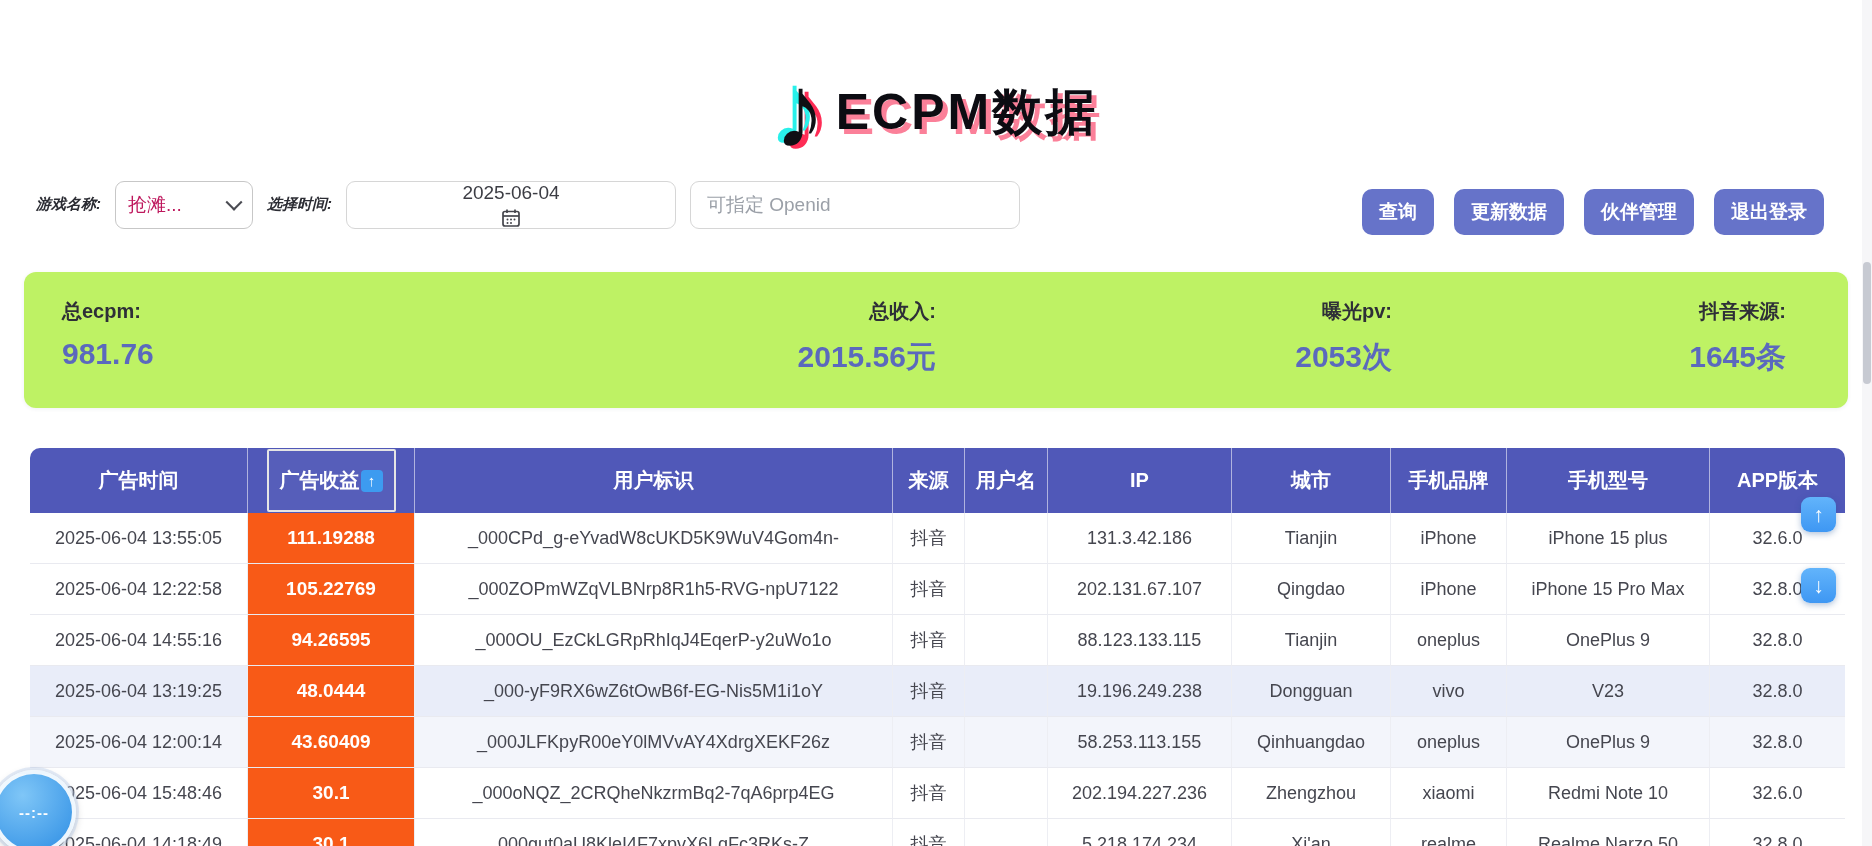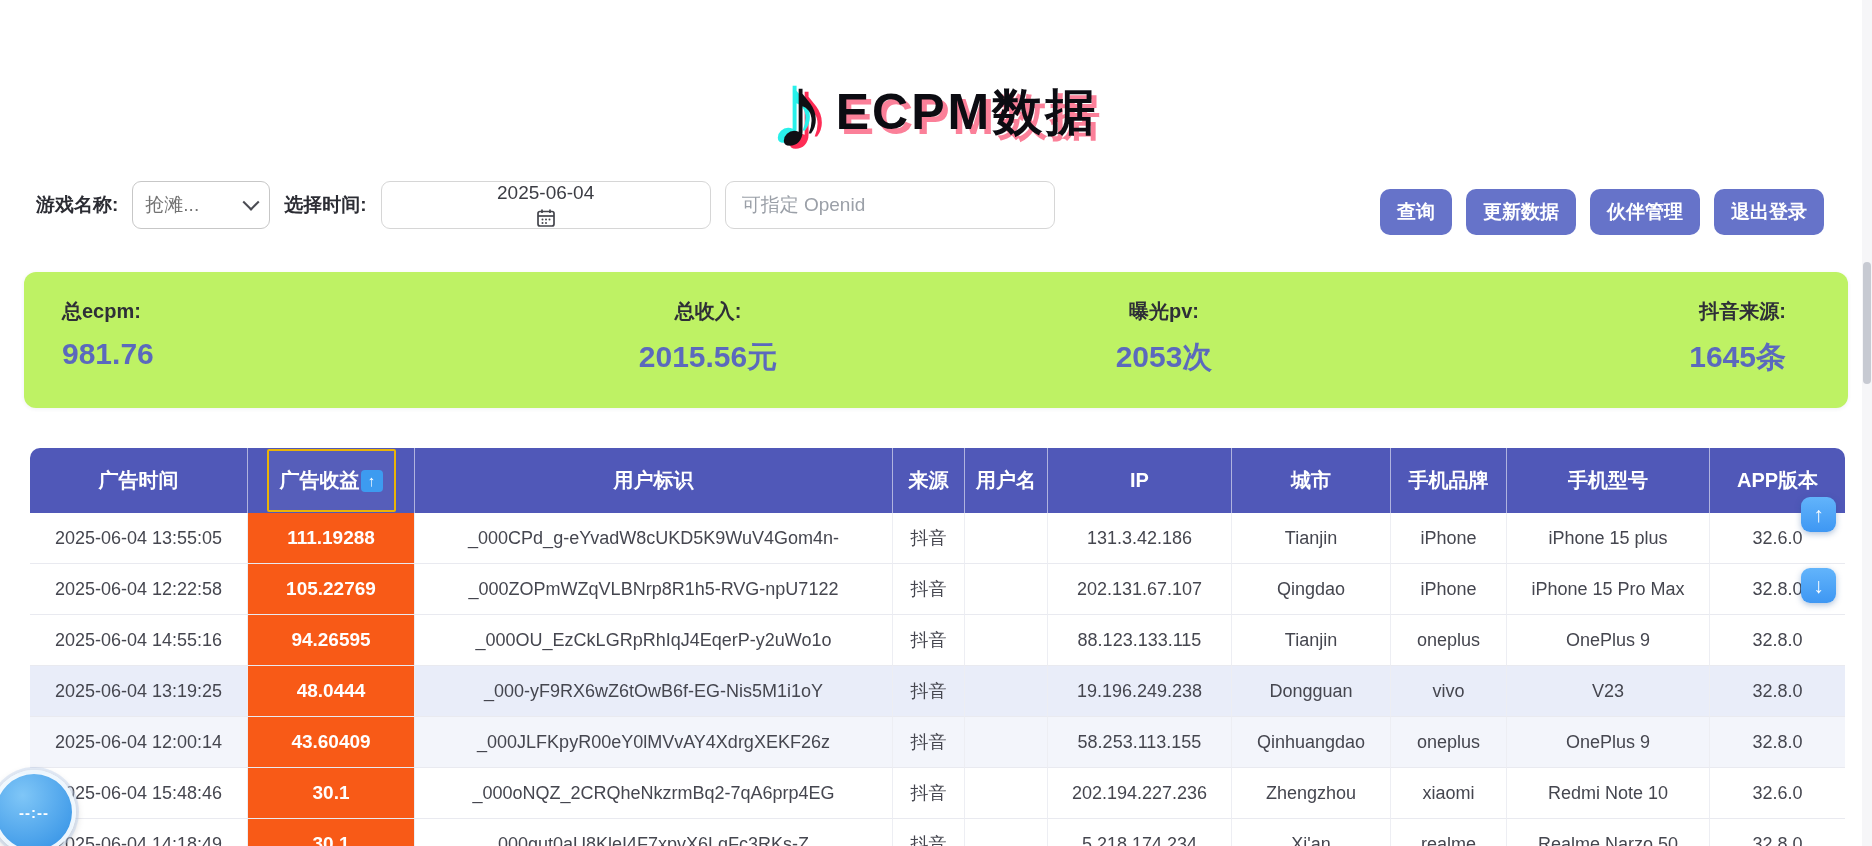--- a/index.html
+++ b/index.html
@@ -8,56 +8,56 @@
 
   
   .logo-row{height:150px;padding-top:10px;display:flex;justify-content:center;align-items:flex-end;gap:10px;}
   .note{font-size:104px;line-height:.92;color:#0f0f14;
     text-shadow:-6px -3px 0 #29f0ea,6px 3px 0 #fe2c55;}
   .app-title{font-size:50px;font-weight:900;color:#0c0c12;letter-spacing:3px;margin-bottom:14px;
     text-shadow:5px 5px 0 #fb8099;}
 
   
   .filter-row{display:flex;align-items:center;margin:14px 48px 0 36px;gap:14px;}
-  .flabel{font-size:19px;font-weight:bold;color:#2b2c33;}
+  .flabel{font-size:15px;font-weight:bold;color:#2b2c33;font-style:italic;}
   .select-box{width:112px;height:46px;border:1px solid #c7c7c7;border-radius:9px;background:#fff;
-    display:flex;align-items:center;justify-content:space-between;padding:0 12px;font-size:19px;color:#737373;}
+    display:flex;align-items:center;justify-content:space-between;padding:0 12px;font-size:19px;color:#be185d;}
   .chev{width:10px;height:10px;border-right:2px solid #4a4b52;border-bottom:2px solid #4a4b52;
     transform:rotate(45deg) translate(-2px,-2px);}
   .date-box{width:300px;height:46px;border:1px solid #d6d6d6;border-radius:9px;background:#fff;
     display:flex;align-items:center;justify-content:space-between;padding:0 14px;font-size:19px;color:#3c3d44;flex-direction:column;}
   .openid-input{width:296px;height:46px;border:1px solid #d6d6d6;border-radius:9px;background:#fff;
     padding:0 16px;font-size:19px;color:#3c3d44;outline:none;font-family:inherit;}
   .openid-input::placeholder{color:#9ba0a8;}
-  .btns{margin-left:auto;display:flex;gap:14px;margin-top:15px;}
+  .btns{margin-left:auto;display:flex;gap:20px;margin-top:15px;}
   .btn{height:46px;border:none;border-radius:10px;background:#6673c9;color:#fff;
     font-size:19px;font-weight:bold;padding:0 17px;font-family:inherit;cursor:pointer;white-space:nowrap;}
 
   
   .stats{margin:37px 24px 0;background:#bef264;border-radius:12px;padding:26px 0 30px;
     display:flex;box-shadow:0 1px 4px rgba(40,50,90,.07);}
-  .stat{width:25%;box-sizing:border-box;text-align:center;}
+  .stat{width:25%;box-sizing:border-box;text-align:right;}
   .stat:nth-child(1){text-align:left;padding-left:38px;}
   .stat:nth-child(4){text-align:right;padding-right:62px;}
   .stat .slabel{font-size:20px;font-weight:bold;color:#2e2f37;}
   .stat .svalue{margin-top:12px;font-size:30px;font-weight:bold;color:#5b69bd;}
 
   
   .table-wrap{margin:40px 27px 0 30px;border-radius:10px 10px 0 0;overflow:hidden;}
   table{border-collapse:separate;border-spacing:0;width:1815px;table-layout:fixed;}
   thead th{background:#5058b8;color:#fff;font-size:20px;font-weight:bold;height:46px;
     border-right:1px solid rgba(255,255,255,.55);}
   thead th:last-child{border-right:none;}
   tbody td{height:48px;text-align:center;font-size:18px;color:#45464f;background:#fff;
     border-bottom:1px solid #e9eaf0;border-right:1px solid #edeef3;overflow:hidden;white-space:nowrap;}
   tbody td:last-child{border-right:none;}
   td.revenue{background:#f85a17;color:#fff;font-weight:bold;font-size:19px;}
   tr.strong td:not(.revenue){background:#e9edf9;}
   tr.soft td:not(.revenue){background:#f3f5fb;}
-  .sortbox{display:inline-flex;align-items:center;gap:1px;border:2px solid #eab308;border-radius:2px;
+  .sortbox{display:inline-flex;align-items:center;gap:1px;border:2px solid #e5e5e5;border-radius:2px;
     padding:16px 11px;background:rgba(255,255,255,.04);}
   .sorticon{width:22px;height:22px;background:#3d9bf0;color:#fff;border-radius:4px;font-size:15px;
     font-weight:900;display:inline-flex;align-items:center;justify-content:center;}
 
   
   .fab{position:absolute;width:35px;height:35px;border-radius:9px;
     background:linear-gradient(180deg,#62b4fb,#3e97f3);color:#fff;font-size:21px;font-weight:900;
     display:flex;align-items:center;justify-content:center;box-shadow:0 2px 6px rgba(30,80,150,.35);cursor:pointer;}
   .fab-up{right:36px;top:497px;}
   .fab-down{right:36px;top:568px;}

